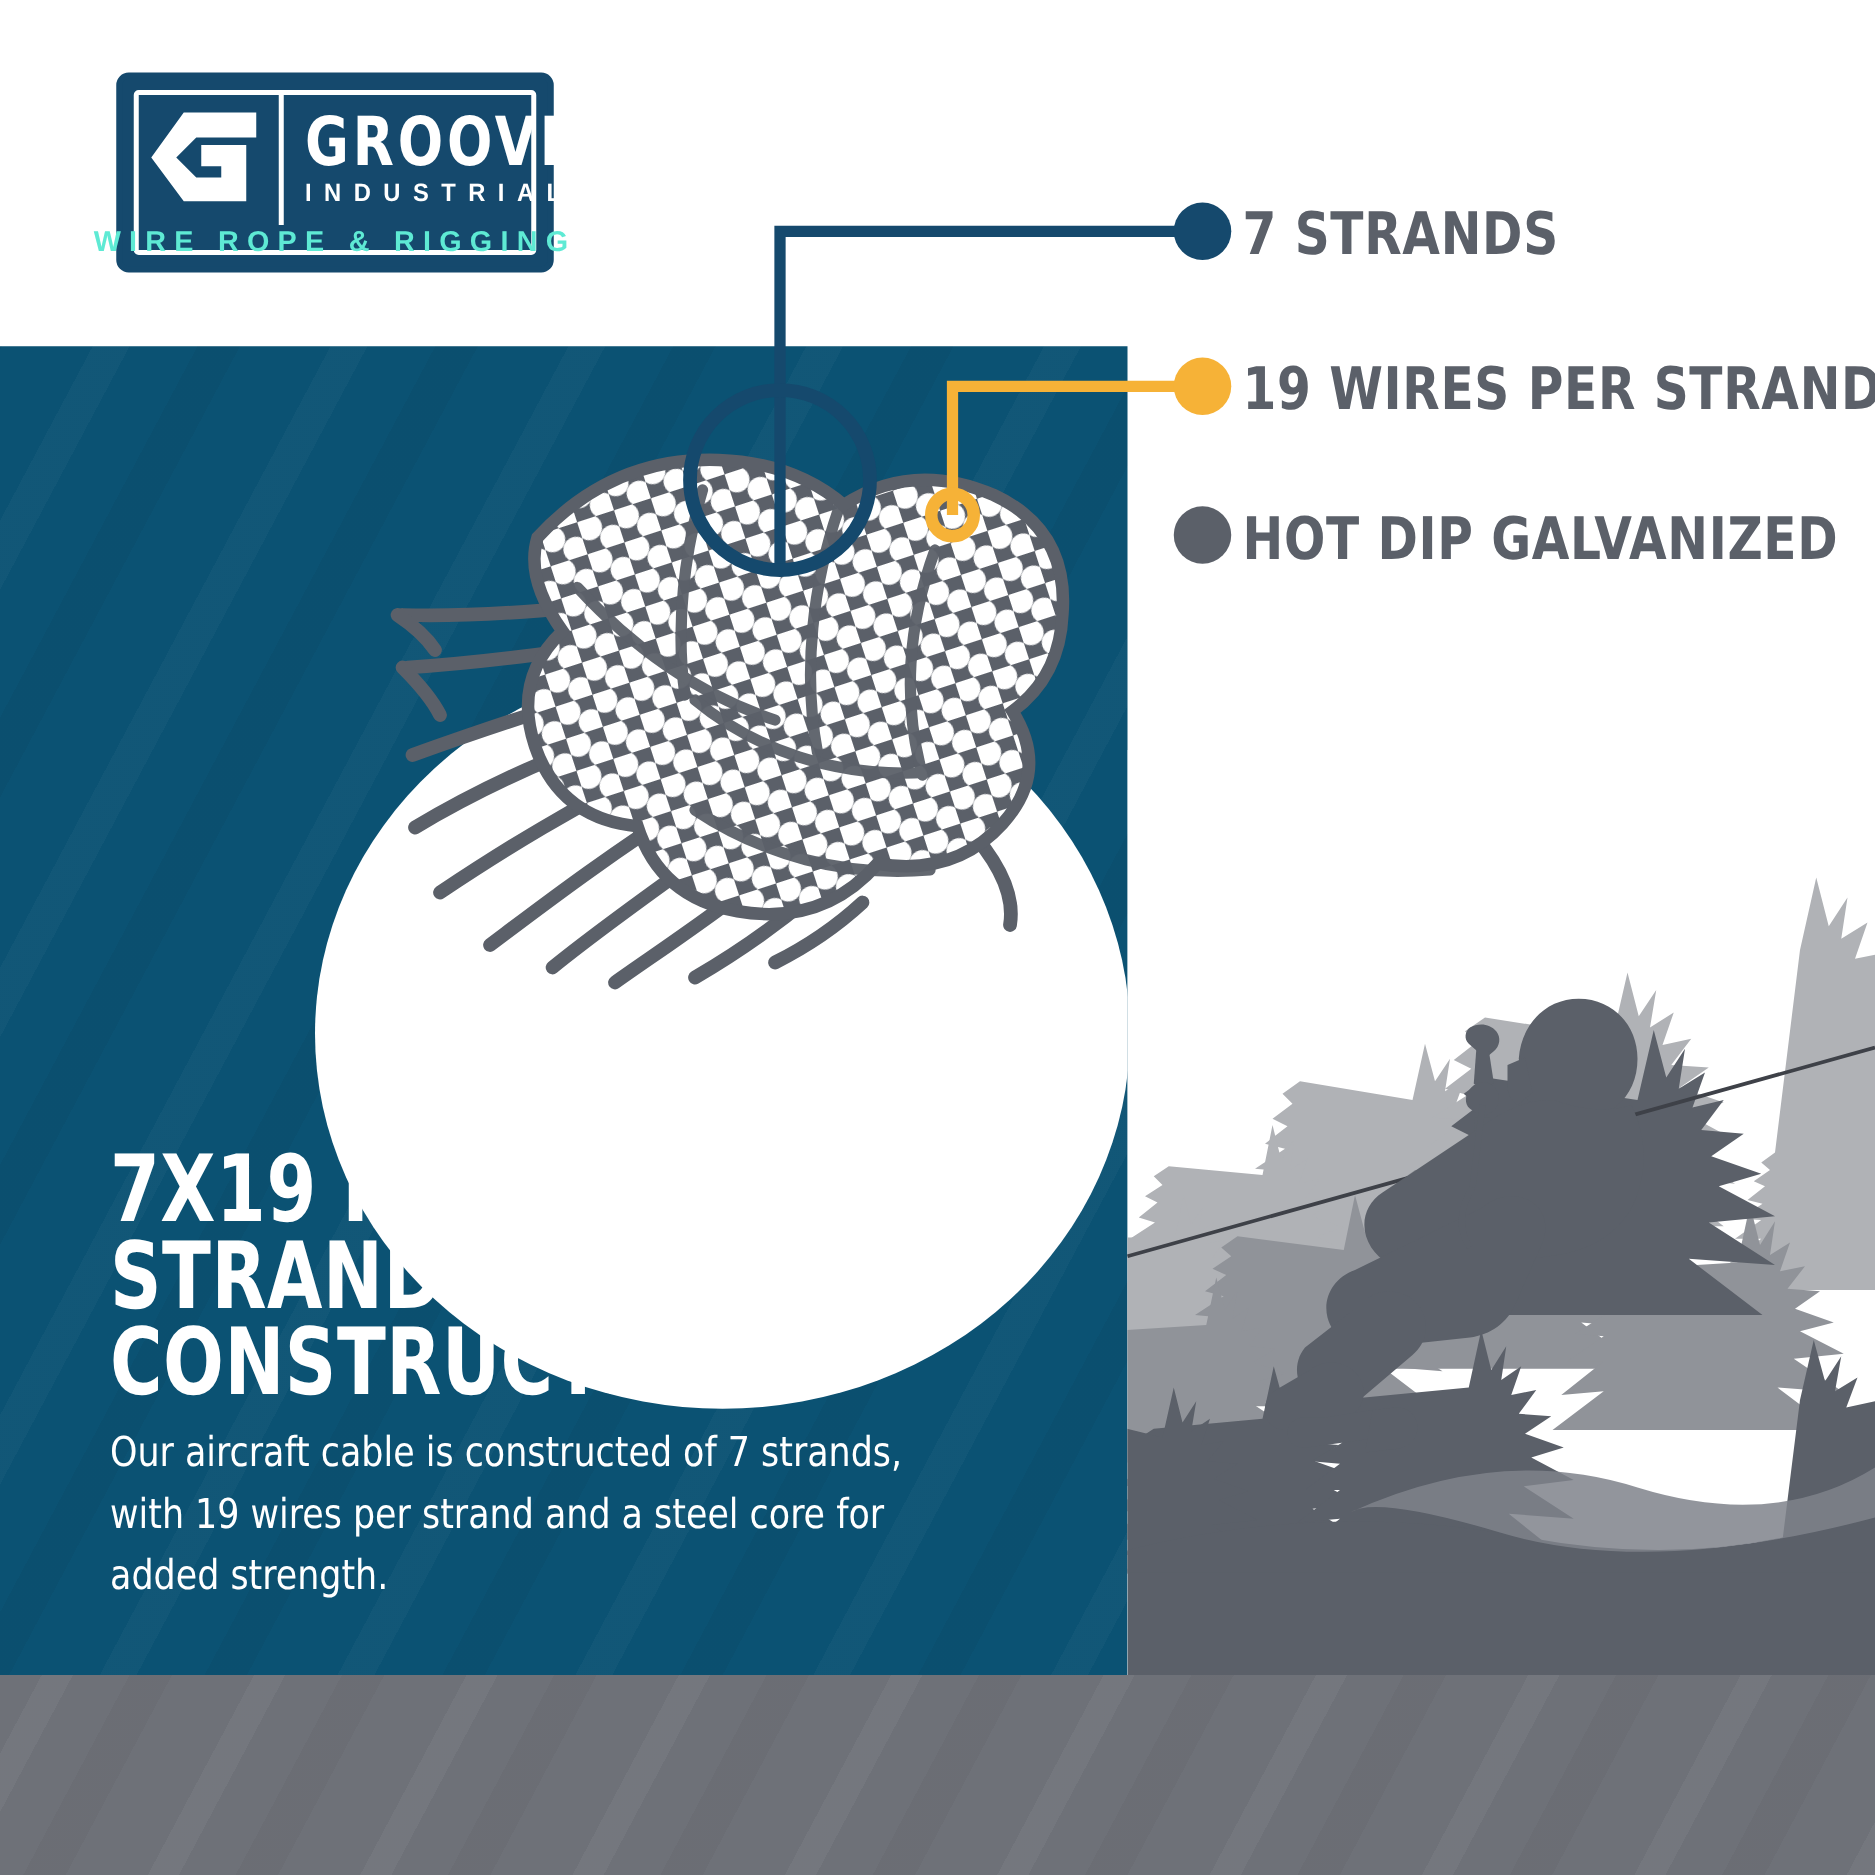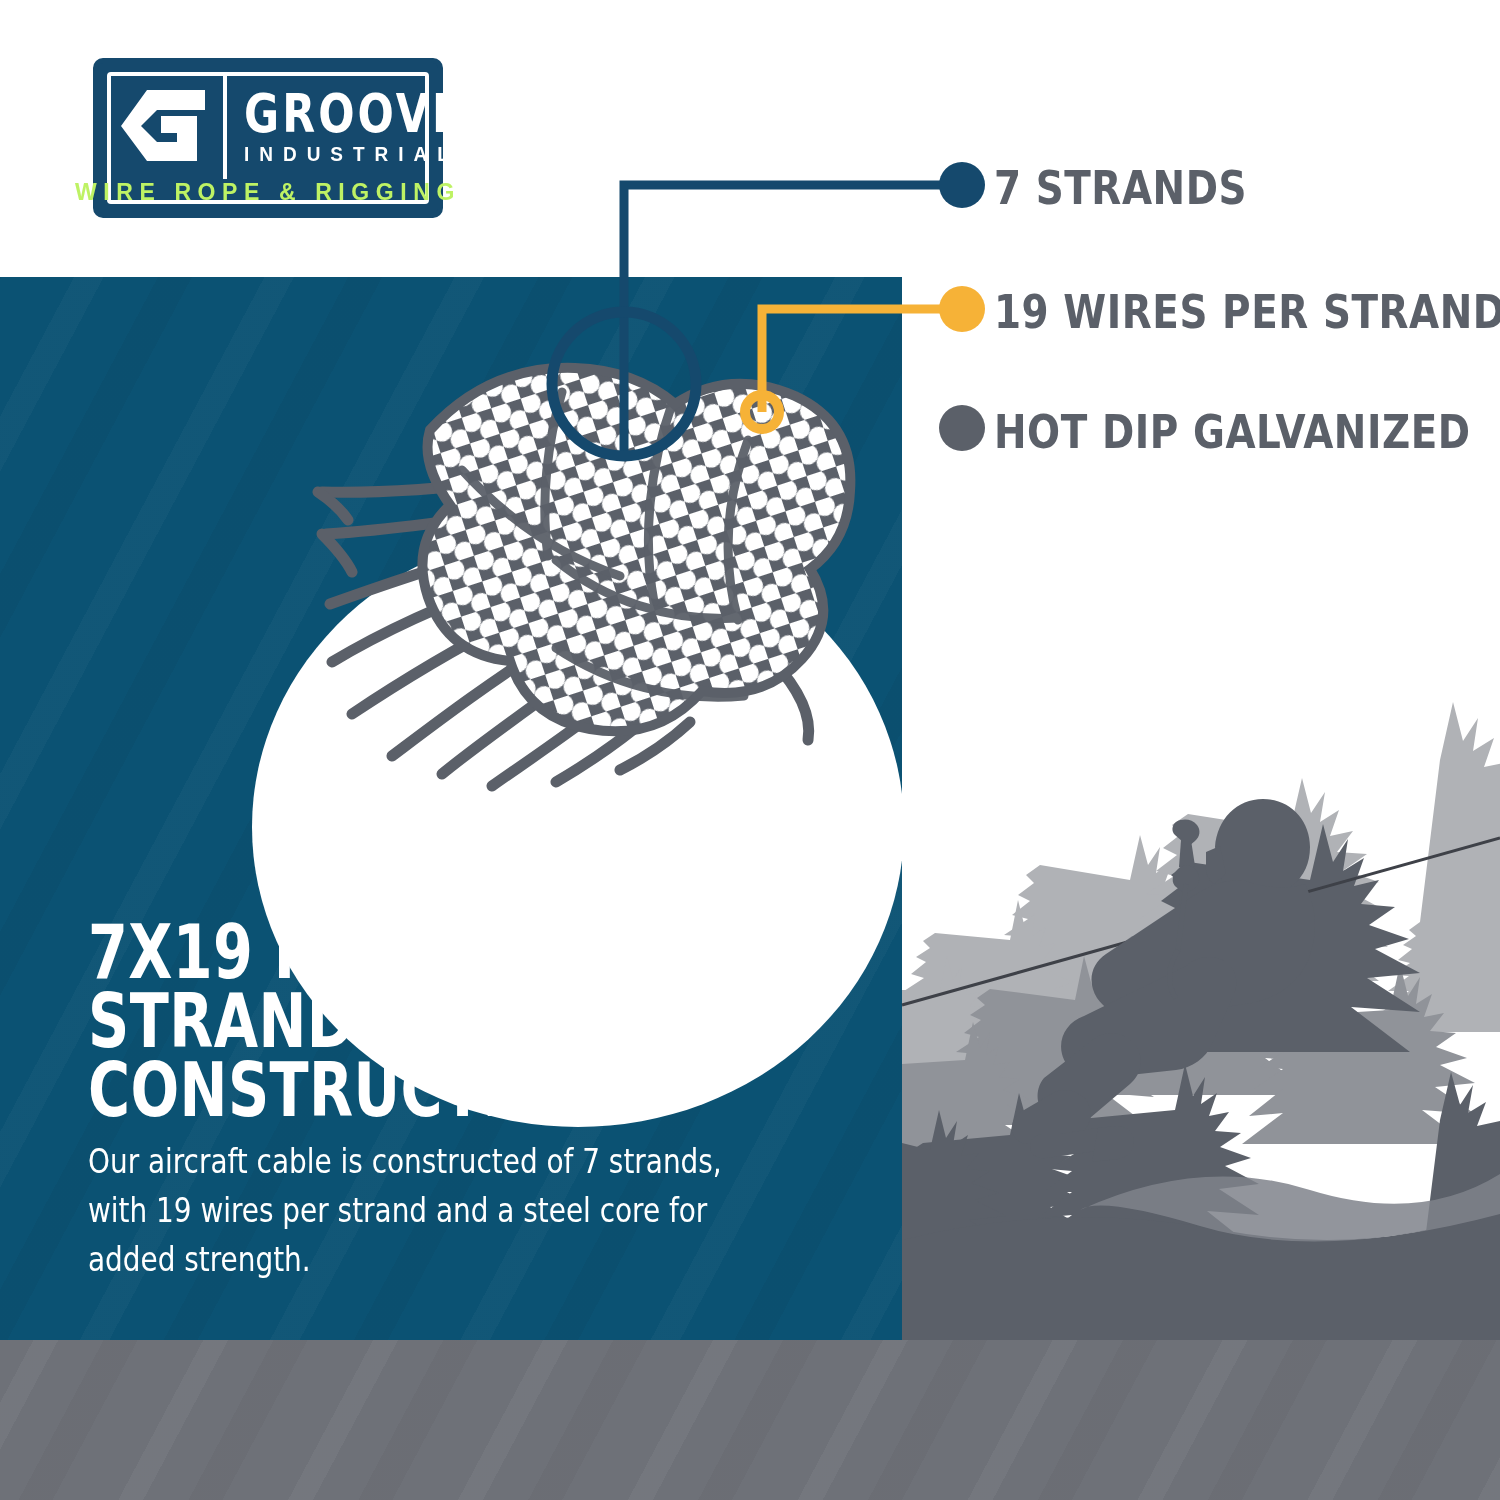--- a/index.html
+++ b/index.html
@@ -13,21 +13,21 @@
   .logo-top{flex:0 0 99px;display:flex;position:relative;}
   .logo-mark{flex:0 0 112px;position:relative;border-right:4px solid #ffffff;}
   .logo-words{flex:1;position:relative;display:flex;flex-direction:column;justify-content:center;padding-left:17px;}
   .logo-groove{color:#fff;font-weight:700;font-size:54px;letter-spacing:3.5px;line-height:.92;
     font-family:"Liberation Sans Narrow","DejaVu Sans Condensed","Liberation Sans",sans-serif;
     transform:scaleX(.88);transform-origin:left center;}
   .logo-industrial{color:#fff;font-weight:700;font-size:20px;letter-spacing:10.5px;margin-top:5px;
     font-family:"Liberation Sans","DejaVu Sans",sans-serif;transform:scaleX(.95);transform-origin:left center;}
   .logo-rule{height:4px;background:#ffffff;}
   .logo-bottom{flex:1;display:flex;align-items:center;justify-content:center;}
-  .logo-tag{color:#bef264;font-weight:700;font-size:23px;letter-spacing:6.6px;
+  .logo-tag{color:#5eead4;font-weight:700;font-size:23px;letter-spacing:6.6px;
     font-family:"Liberation Sans","DejaVu Sans",sans-serif;white-space:nowrap;}
 
   
   .blue-panel{position:absolute;left:0;top:277px;width:902px;height:1063px;background:#0b5273;overflow:hidden;}
   .blue-stripes{position:absolute;inset:-200px;background:repeating-linear-gradient(118deg,
       rgba(255,255,255,.028) 0px, rgba(255,255,255,.028) 26px,
       rgba(255,255,255,0)   26px, rgba(255,255,255,0)   74px,
       rgba(0,0,0,.035)      74px, rgba(0,0,0,.035)      104px,
       rgba(255,255,255,0)  104px, rgba(255,255,255,0)  168px);}
   .white-circle{position:absolute;left:252px;top:250px;width:652px;height:600px;background:#ffffff;border-radius:50%;}

